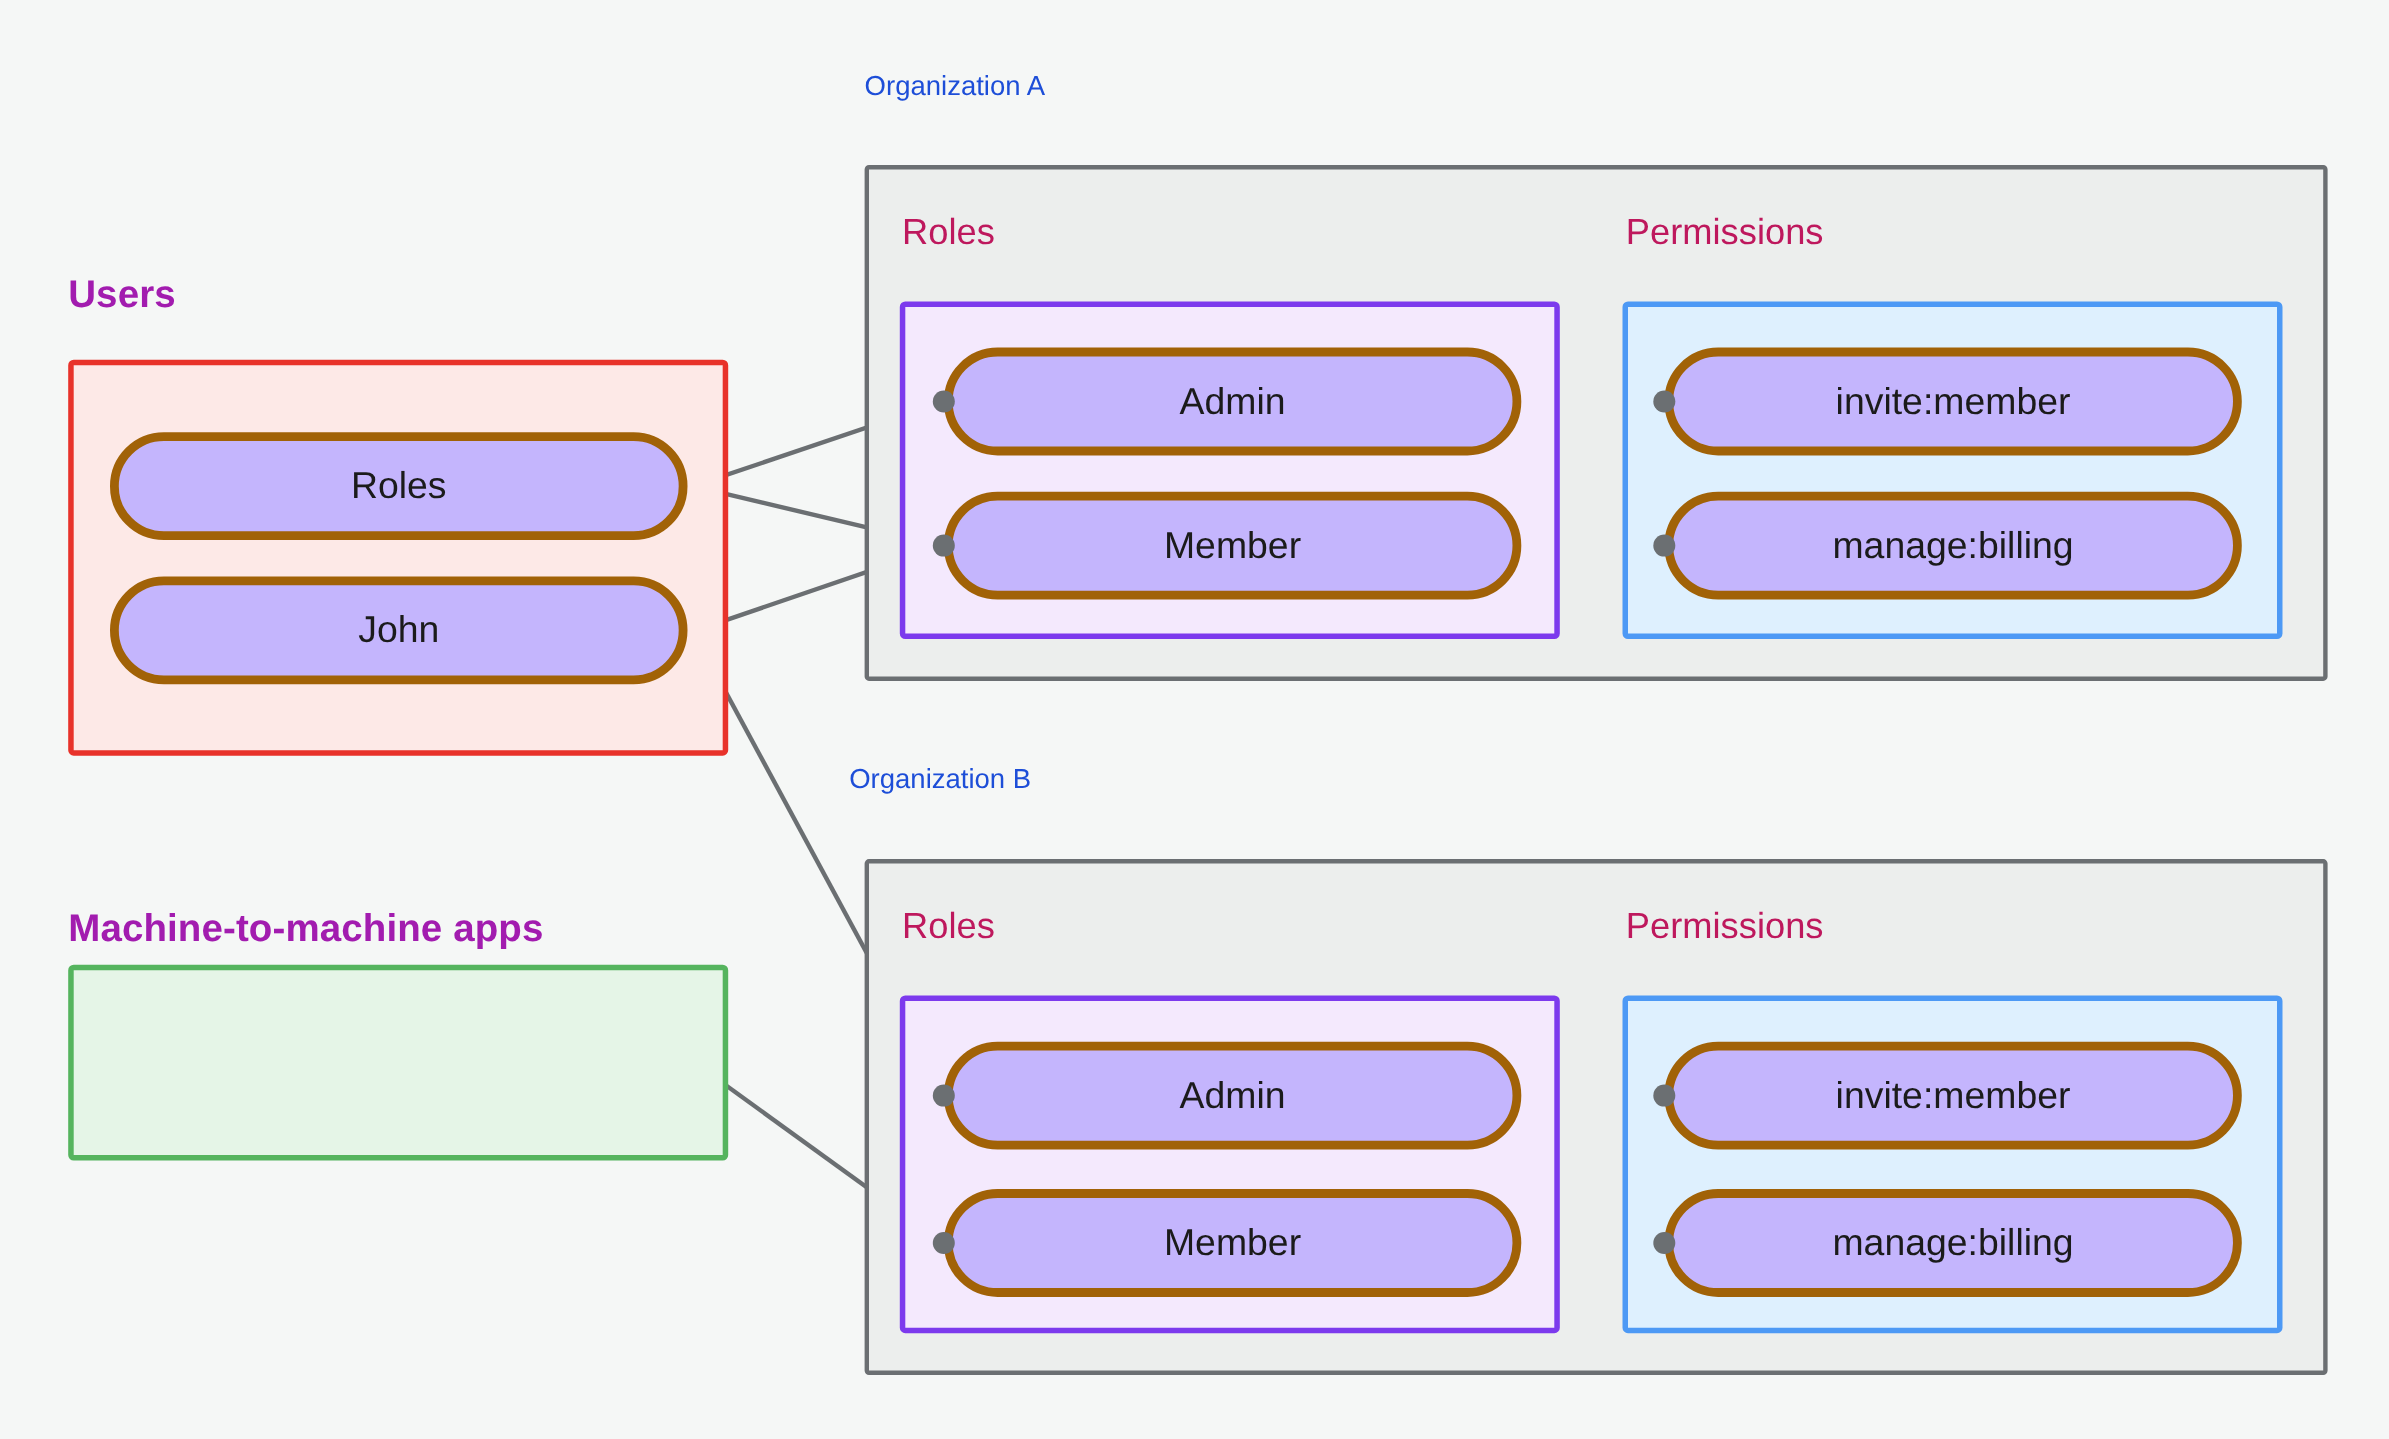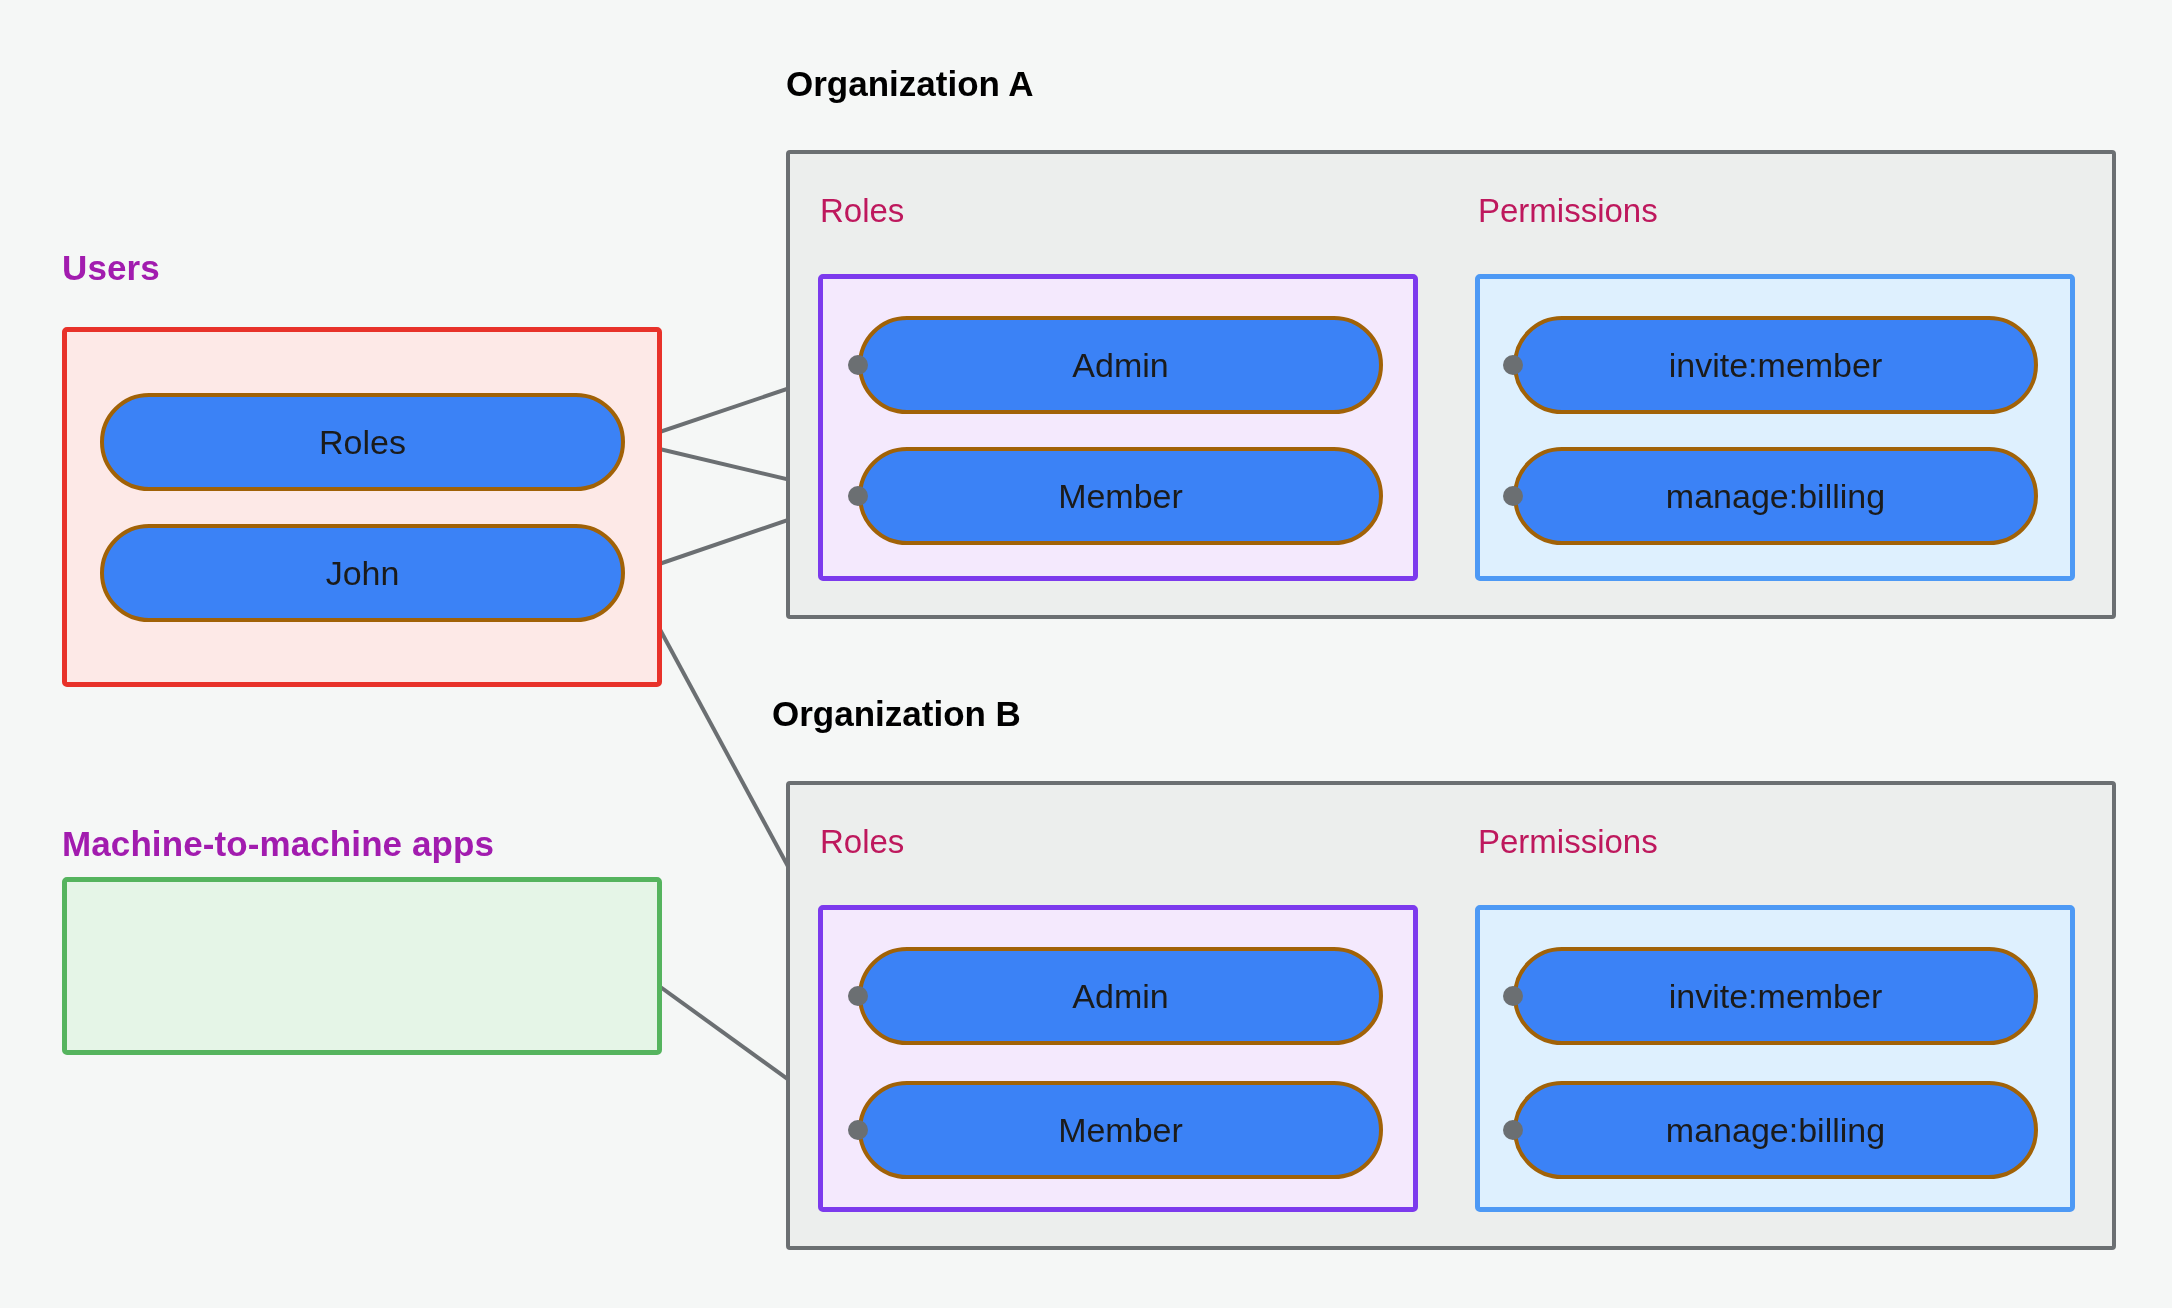--- a/index.html
+++ b/index.html
@@ -38,24 +38,24 @@
     position: absolute;
     font-size: 35px;
     font-weight: 700;
     letter-spacing: .1px;
     white-space: nowrap;
     color: #a21caf;
     z-index: 3;
   }
   .org-label {
     position: absolute;
-    font-size: 35px;
-    font-weight: 700;
-    white-space: nowrap;
-    color: #000000;
+    font-size: 25px;
+    font-weight: 400;
+    white-space: nowrap;
+    color: #1d4ed8;
     z-index: 3;
   }
   .section-label {
     position: absolute;
     font-size: 33px;
     font-weight: 400;
     white-space: nowrap;
     color: #be185d;
     z-index: 3;
   }
@@ -88,22 +88,22 @@
   .box-perms {
     border: 5px solid #4d99f5;
     background: #def0fe;
     border-radius: 5px;
   }
 
   
   .pill {
     position: absolute;
     box-sizing: border-box;
-    background: #3b82f6;
-    border: 4px solid #a16207;
+    background: #c4b5fd;
+    border: 8px solid #a16207;
     border-radius: 999px;
     display: flex;
     align-items: center;
     justify-content: center;
     font-size: 34px;
     color: #1b1b1b;
     z-index: 4;
     white-space: nowrap;
   }
 

